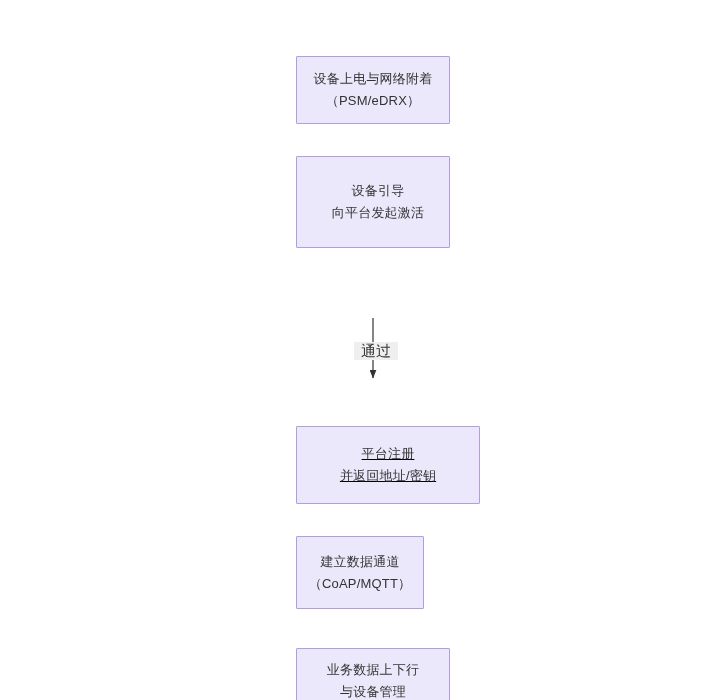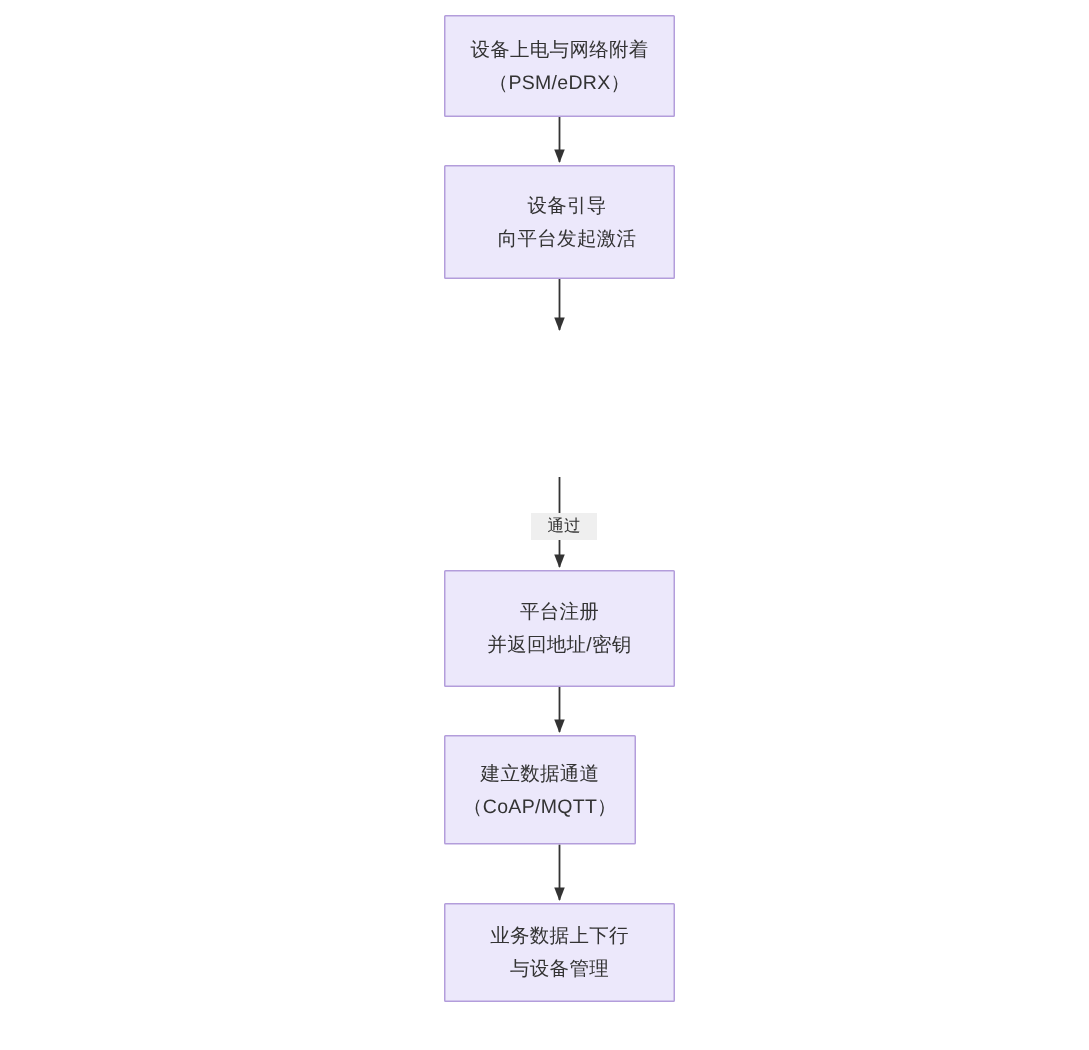--- a/index.html
+++ b/index.html
@@ -36,20 +36,21 @@
   }
 
   
   .node {
     position: absolute;
     box-sizing: border-box;
     display: flex;
     align-items: center;
     justify-content: center;
     text-align: center;
+    margin-top: 46px;
   }
 
   .node-rect {
     background: #ece8fb;
     border: 1px solid #b39ddb;
     border-radius: 1px;
   }
 
   .node-label {
     font-size: 13px;
@@ -72,34 +73,34 @@
     height: 100%;
   }
   .node-diamond .node-label {
     position: relative;
     z-index: 2;
   }
 
   
   .edge-label {
     position: absolute;
-    font-size: 11px;
+    font-size: 15px;
     line-height: 18px;
     color: #333333;
     background: #efefef;
     padding: 0 2px;
     text-align: center;
     white-space: nowrap;
   }
 
   
   #node-power-on      { left: 296px; top: 10px;  width: 154px; height: 68px;  }
-  #node-bootstrap     { left: 296px; top: 110px; width: 154px; height: 76px; padding-left: 10px;  }
+  #node-bootstrap     { left: 296px; top: 110px; width: 154px; height: 92px; padding-left: 10px;  }
   #node-auth          { left: 322px; top: 222px; width: 102px; height: 96px;  }
-  #node-register      { left: 296px; top: 380px; width: 154px; height: 78px;  }
+  #node-register      { left: 296px; top: 380px; width: 184px; height: 78px; text-decoration: underline;  }
   #node-channel       { left: 296px; top: 490px; width: 128px; height: 73px;  }
   #node-business      { left: 296px; top: 602px; width: 154px; height: 66px;  }
 
   #edge-label-pass    { left: 354px; top: 342px; width: 40px; }
 </style>
 </head>
 <body>
 
 <div id="flow-canvas">
 

